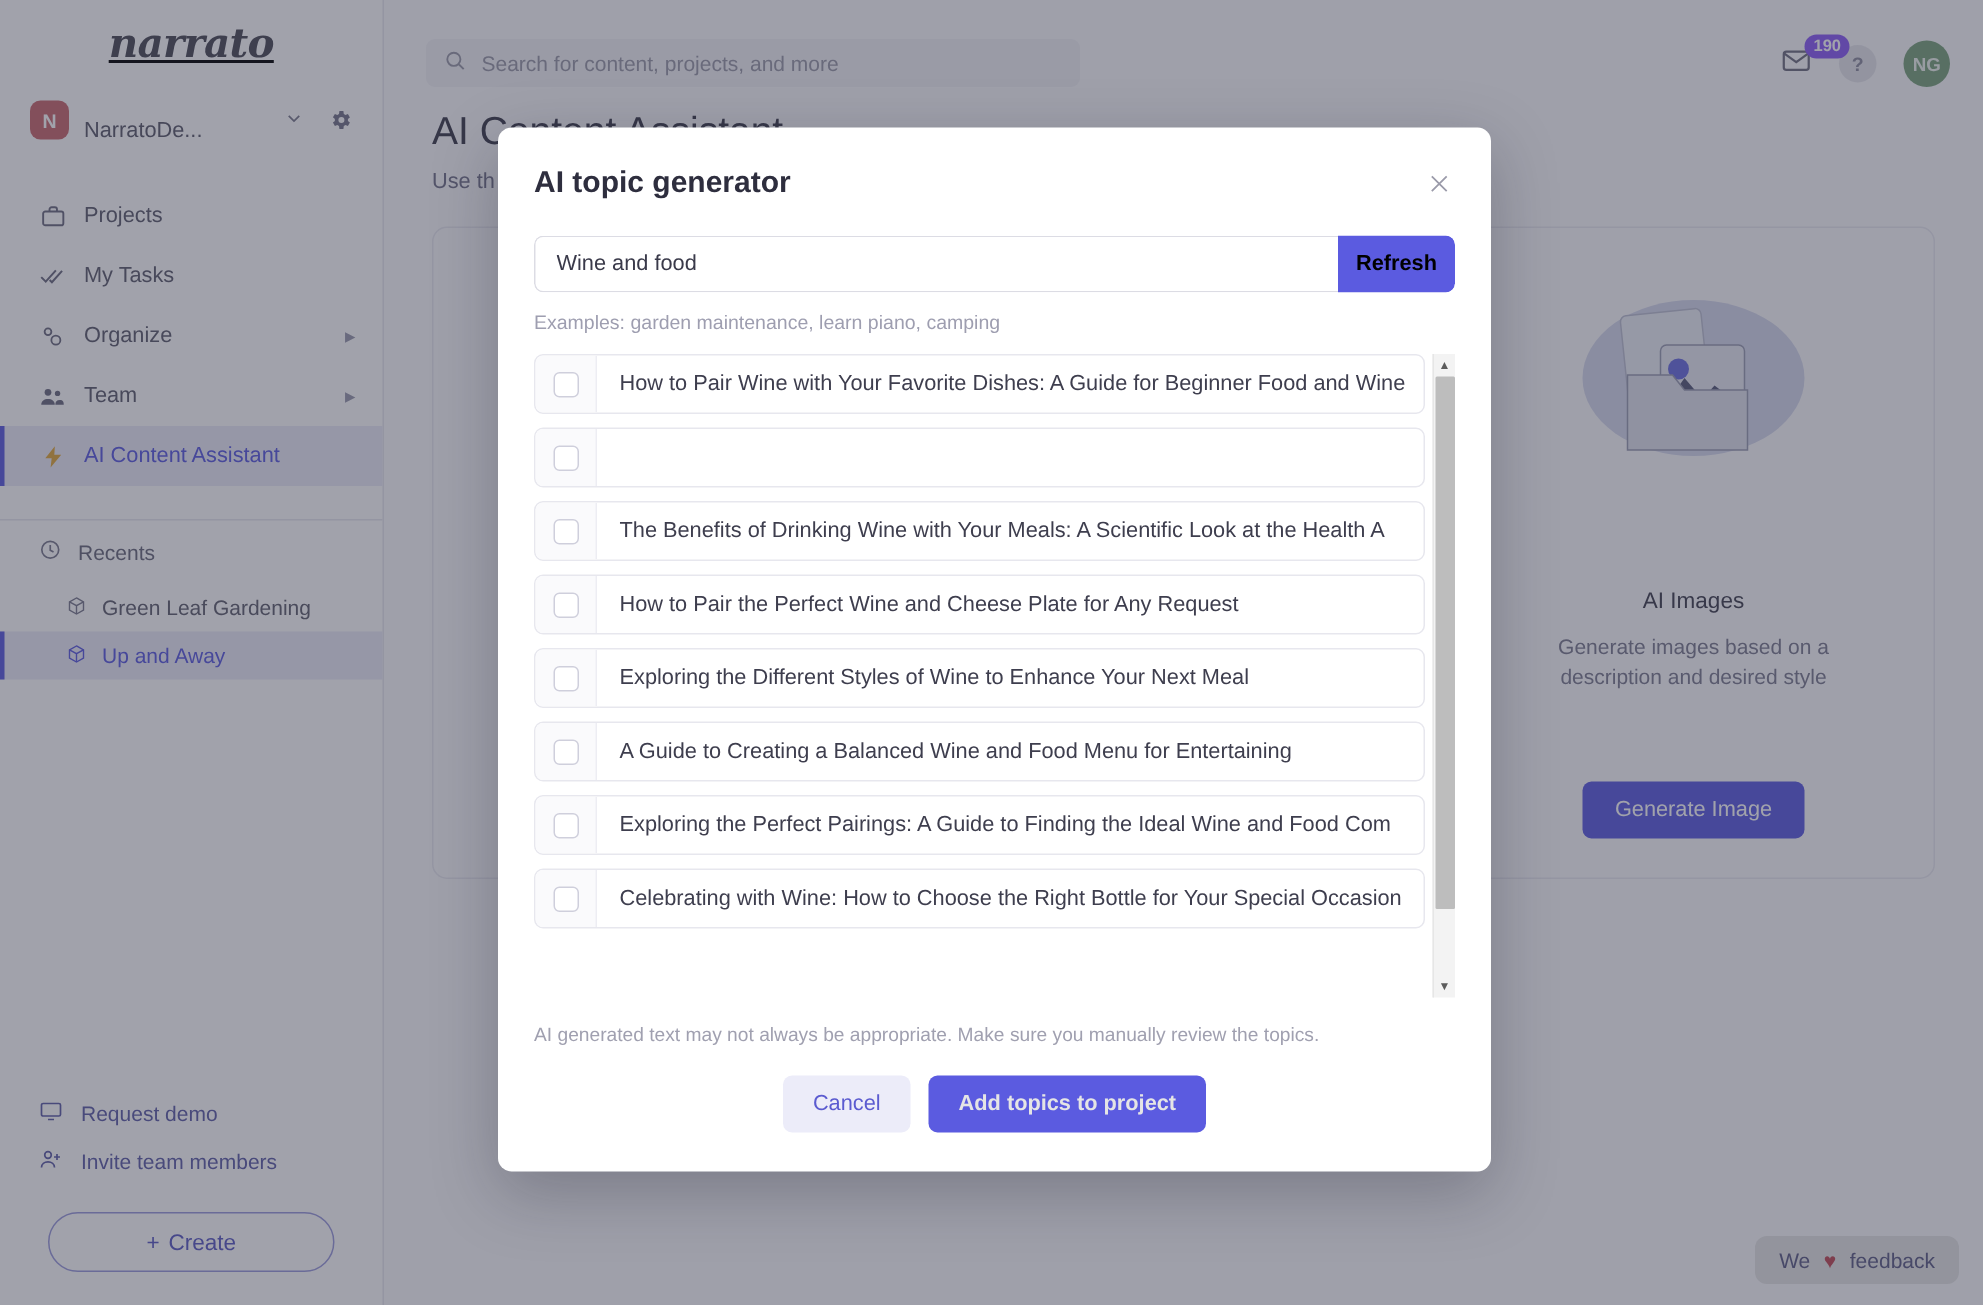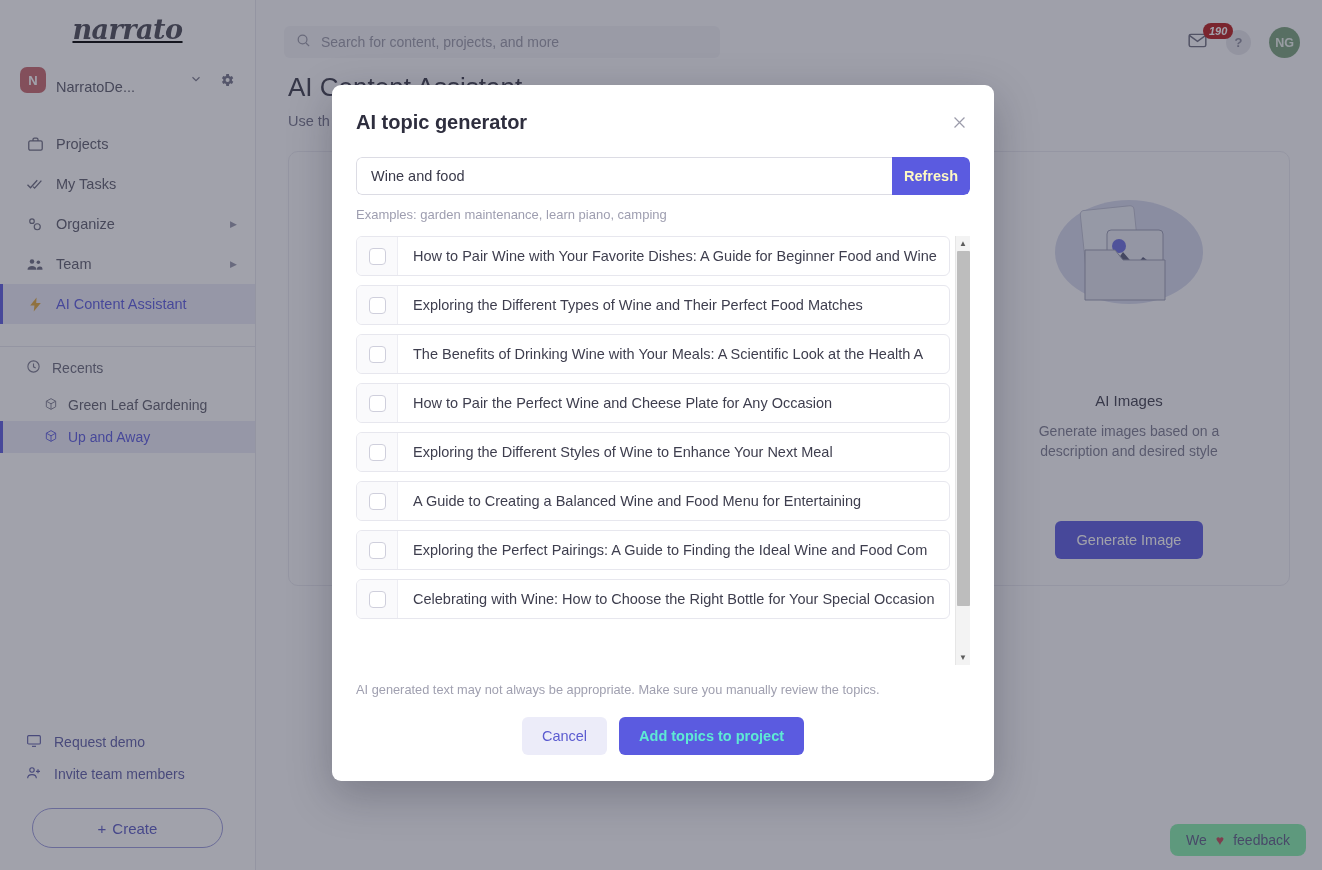--- a/index.html
+++ b/index.html
@@ -93,22 +93,22 @@
   .topbar { height: 58px; display: flex; align-items: flex-end; padding: 0 22px 0 28px; gap: 12px; }
   .search-box {
     flex: 0 0 436px; height: 32px; border-radius: 6px; background: #f2f2f6;
     display: flex; align-items: center; gap: 10px; padding: 0 12px;
     font-size: 14px; color: #9a9aa8;
   }
   .top-right { margin-left: auto; display: flex; align-items: center; gap: 18px; }
   .mail-wrap { position: relative; display: flex; align-items: center; color: #6f6f80; }
   .mail-badge {
     position: absolute; left: 16px; top: -7px;
-    background: #b91c1c; color: #fff; border-radius: 9px;
-    font-size: 11px; font-weight: 700; padding: 2px 6px; line-height: 1.1; font-style: italic;
+    background: #8b5cf6; color: #fff; border-radius: 9px;
+    font-size: 11px; font-weight: 700; padding: 2px 6px; line-height: 1.1;
   }
   .help-btn {
     width: 25px; height: 25px; border-radius: 50%;
     background: #e6e6ec; color: #8d8d9e;
     display: flex; align-items: center; justify-content: center;
     font-size: 13px; font-weight: 700;
   }
   .avatar-top {
     width: 31px; height: 31px; border-radius: 50%;
     background: #7ba37d; color: #eef4ee;
@@ -129,21 +129,21 @@
   .card-art { height: 180px; display: flex; align-items: center; justify-content: center; }
   .card-title { margin-top: 32px; font-size: 15px; color: #40404f; }
   .card-desc { margin-top: 12px; font-size: 14px; color: #7c7c90; text-align: center; line-height: 1.45; max-width: 210px; }
   .card-btn {
     margin-top: auto; background: #5b5be0; color: #fff;
     border-radius: 6px; font-size: 14.5px; padding: 11px 22px; border: none; cursor: pointer;
   }
 
   .feedback-pill {
     position: absolute; right: 16px; bottom: 14px;
-    background: #86efac; border-radius: 8px;
+    background: #e5e5e5; border-radius: 8px;
     padding: 8px 16px; font-size: 14px; color: #5d5d86;
     display: flex; align-items: flex-start; gap: 9px; cursor: pointer;
   }
   .heart { color: #c04a56; font-size: 14px; }
 
   
   .overlay {
     position: absolute; inset: 0; background: rgba(46,48,68,0.45);
   }
 
@@ -171,21 +171,21 @@
     margin-top: 22px; display: flex; height: 38px;
     border-radius: 6px; overflow: hidden;
   }
   .prompt-input {
     flex: 1; border: 1px solid #dcdce4; border-right: none;
     border-radius: 6px 0 0 6px;
     padding: 0 14px; font-size: 14.5px; color: #3a3a4a;
     font-family: "Liberation Sans", sans-serif; outline: none; background: #fff;
   }
   .refresh-btn {
-    width: 78px; background: #5b5be0; color: #fef9c3; border: none;
+    width: 78px; background: #5b5be0; color: #000000; border: none;
     border-radius: 0 6px 6px 0; font-size: 14.5px; font-weight: 700; cursor: pointer;
     font-family: "Liberation Sans", sans-serif;
   }
   .examples { margin-top: 12px; font-size: 13px; color: #9e9eb0; }
 
   .list-wrap {
     margin-top: 14px; flex: 1; min-height: 0;
     display: flex; position: relative;
   }
   .list-scroll {
@@ -237,21 +237,21 @@
   .modal-actions {
     display: flex; justify-content: center; gap: 12px;
     padding: 20px 0 26px 0;
   }
   .btn-cancel {
     background: #ececf9; color: #5b5bd0; border: none;
     border-radius: 6px; padding: 11px 20px; font-size: 14.5px; cursor: pointer;
     font-family: Liberation Sans, sans-serif;
   }
   .btn-add {
-    background: #5b5be0; color: #5eead4; border: none;
+    background: #5b5be0; color: #e5e5e5; border: none;
     border-radius: 6px; padding: 11px 20px; font-size: 14.5px; font-weight: 700; cursor: pointer;
     font-family: "Liberation Sans", sans-serif;
   }
 </style>
 </head>
 <body>
 
 <div id="app">
 
   <div class="bg-layer">
@@ -495,33 +495,32 @@
         <div class="topic-row">
           <div class="cb-cell">
               <div class="cb"></div>
             </div>
           <div class="topic-text">How to Pair Wine with Your Favorite Dishes: A Guide for Beginner Food and Wine</div>
         </div>
         <div class="topic-row">
           <div class="cb-cell">
               <div class="cb"></div>
             </div>
-          <div class="topic-text">Exploring the Different Types of Wine and Their Perfect Food Matches</div>
         </div>
         <div class="topic-row">
           <div class="cb-cell">
               <div class="cb"></div>
             </div>
           <div class="topic-text">The Benefits of Drinking Wine with Your Meals: A Scientific Look at the Health A</div>
         </div>
         <div class="topic-row">
           <div class="cb-cell">
               <div class="cb"></div>
             </div>
-          <div class="topic-text">How to Pair the Perfect Wine and Cheese Plate for Any Occasion</div>
+          <div class="topic-text">How to Pair the Perfect Wine and Cheese Plate for Any Request</div>
         </div>
         <div class="topic-row">
           <div class="cb-cell">
               <div class="cb"></div>
             </div>
           <div class="topic-text">Exploring the Different Styles of Wine to Enhance Your Next Meal</div>
         </div>
         <div class="topic-row">
           <div class="cb-cell">
               <div class="cb"></div>

